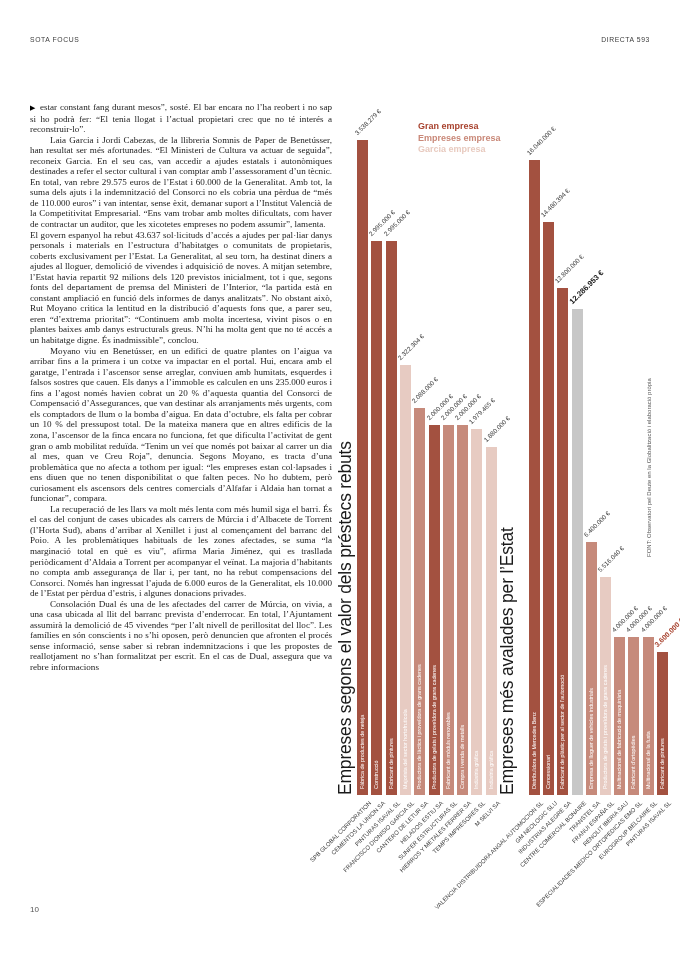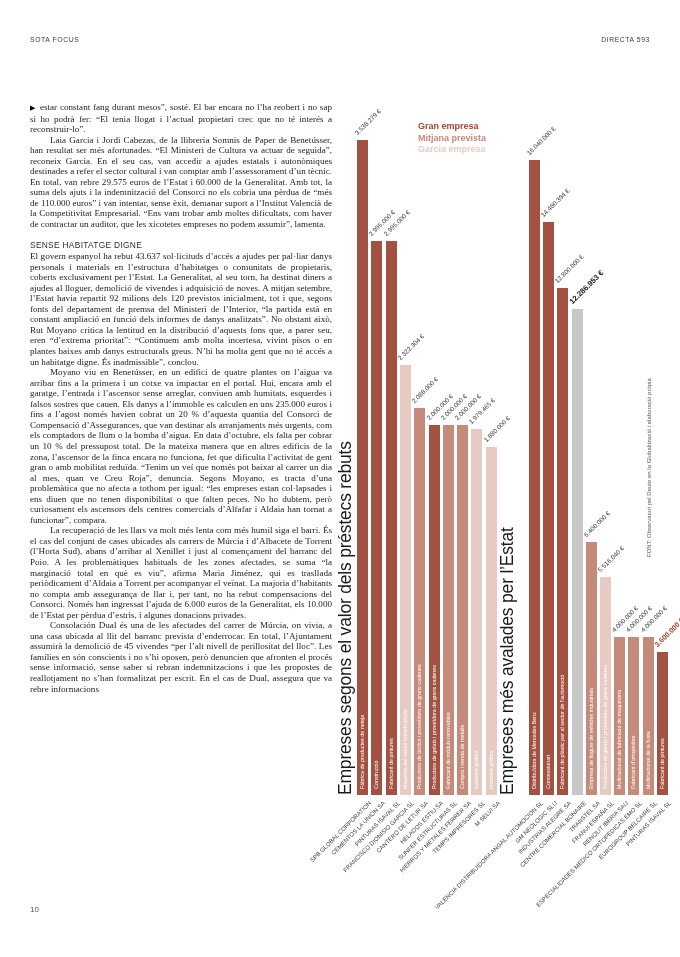--- a/index.html
+++ b/index.html
@@ -34,30 +34,29 @@
 
 <div id="page">
   <div class="hdr">
     <span>SOTA FOCUS</span>
     <span>DIRECTA 593</span>
   </div>
 
   <div class="col">
     <p class="ni"><span class="lead">▶</span><span>estar constant fang durant mesos”, sosté. El bar encara no l’ha reobert i no sap si ho podrà fer: “El tenia llogat i l’actual propietari crec que no té interés a reconstruir-lo”.</span></p>
     <p>Laia Garcia i Jordi Cabezas, de la llibreria Somnis de Paper de Benetússer, han resultat ser més afortunades. “El Ministeri de Cultura va actuar de seguida”, reconeix Garcia. En el seu cas, van accedir a ajudes estatals i autonòmiques destinades a refer el sector cultural i van comptar amb l’assessorament d’un tècnic. En total, van rebre 29.575 euros de l’Estat i 60.000 de la Generalitat. Amb tot, la suma dels ajuts i la indemnització del Consorci no els cobria una pèrdua de “més de 110.000 euros” i van intentar, sense èxit, demanar suport a l’Institut Valencià de la Competitivitat Empresarial. “Ens vam trobar amb moltes dificultats, com haver de contractar un auditor, que les xicotetes empreses no podem assumir”, lamenta.</p>
-    <h2>SENSE HABITATGE DIGNE</h2>
     <p class="ni">El govern espanyol ha rebut 43.637 sol·licituds d’accés a ajudes per pal·liar danys personals i materials en l’estructura d’habitatges o comunitats de propietaris, coberts exclusivament per l’Estat. La Generalitat, al seu torn, ha destinat diners a ajudes al lloguer, demolició de vivendes i adquisició de noves. A mitjan setembre, l’Estat havia repartit 92 milions dels 120 previstos inicialment, tot i que, segons fonts del departament de premsa del Ministeri de l’Interior, “la partida està en constant ampliació en funció dels informes de danys analitzats”. No obstant això, Rut Moyano critica la lentitud en la distribució d’aquests fons que, a parer seu, eren “d’extrema prioritat”: “Continuem amb molta incertesa, vivint pisos o en plantes baixes amb danys estructurals greus. N’hi ha molta gent que no té accés a un habitatge digne. És inadmissible”, conclou.</p>
     <p>Moyano viu en Benetússer, en un edifici de quatre plantes on l’aigua va arribar fins a la primera i un cotxe va impactar en el portal. Hui, encara amb el garatge, l’entrada i l’ascensor sense arreglar, conviuen amb humitats, esquerdes i falsos sostres que cauen. Els danys a l’immoble es calculen en uns 235.000 euros i fins a l’agost només havien cobrat un 20 % d’aquesta quantia del Consorci de Compensació d’Assegurances, que van destinar als arranjaments més urgents, com els comptadors de llum o la bomba d’aigua. En data d’octubre, els falta per cobrar un 10 % del pressupost total. De la mateixa manera que en altres edificis de la zona, l’ascensor de la finca encara no funciona, fet que dificulta l’activitat de gent gran o amb mobilitat reduïda. “Tenim un veí que només pot baixar al carrer un dia al mes, quan ve Creu Roja”, denuncia. Segons Moyano, es tracta d’una problemàtica que no afecta a tothom per igual: “les empreses estan col·lapsades i ens diuen que no tenen disponibilitat o que falten peces. No ho dubtem, però curiosament els ascensors dels centres comercials d’Alfafar i Aldaia han tornat a funcionar”, compara.</p>
     <p>La recuperació de les llars va molt més lenta com més humil siga el barri. És el cas del conjunt de cases ubicades als carrers de Múrcia i d’Albacete de Torrent (l’Horta Sud), abans d’arribar al Xenillet i just al començament del barranc del Poio. A les problemàtiques habituals de les zones afectades, se suma “la marginació total en què es viu”, afirma Maria Jiménez, qui es trasllada periòdicament d’Aldaia a Torrent per acompanyar el veïnat. La majoria d’habitants no compta amb assegurança de llar i, per tant, no ha rebut compensacions del Consorci. Només han ingressat l’ajuda de 6.000 euros de la Generalitat, els 10.000 de l’Estat per pèrdua d’estris, i algunes donacions privades.</p>
     <p>Consolación Dual és una de les afectades del carrer de Múrcia, on vivia, a una casa ubicada al llit del barranc prevista d’enderrocar. En total, l’Ajuntament assumirà la demolició de 45 vivendes “per l’alt nivell de perillositat del lloc”. Les famílies en són conscients i no s’hi oposen, però denuncien que afronten el procés sense informació, sense saber si rebran indemnitzacions i que les propostes de reallotjament no s’han formalitzat per escrit. En el cas de Dual, assegura que va rebre informacions</p>
   </div>
 
   <div class="legend" id="legend">
       <div style="color: rgb(168, 66, 46);">Gran empresa</div>
-      <div style="color: rgb(201, 136, 120);">Mitjana prevista</div>
+      <div style="color: rgb(201, 136, 120);">Empreses empresa</div>
       <div style="color: rgb(232, 202, 191);">Garcia empresa</div>
     </div>
 
   <div id="charts">
       <div class="ctitle" style="left: 354px; top: 777px;">Empreses segons el valor dels préstecs rebuts</div>
       <div class="bar" style="left: 357px; top: 140px; width: 11px; height: 655px; background: rgb(163, 81, 64);"></div>
       <div class="vlab" style="left: 359px; top: 129px;">3.538.279 €</div>
       <div class="slab" style="left: 366px; top: 782px;">Fàbrica de productes de neteja</div>
       <div class="clab" style="left: 198px; top: 800px; width: 170px;">SPB GLOBAL CORPORATION</div>
       <div class="bar" style="left: 371.3px; top: 241px; width: 11px; height: 554px; background: rgb(163, 81, 64);"></div>

